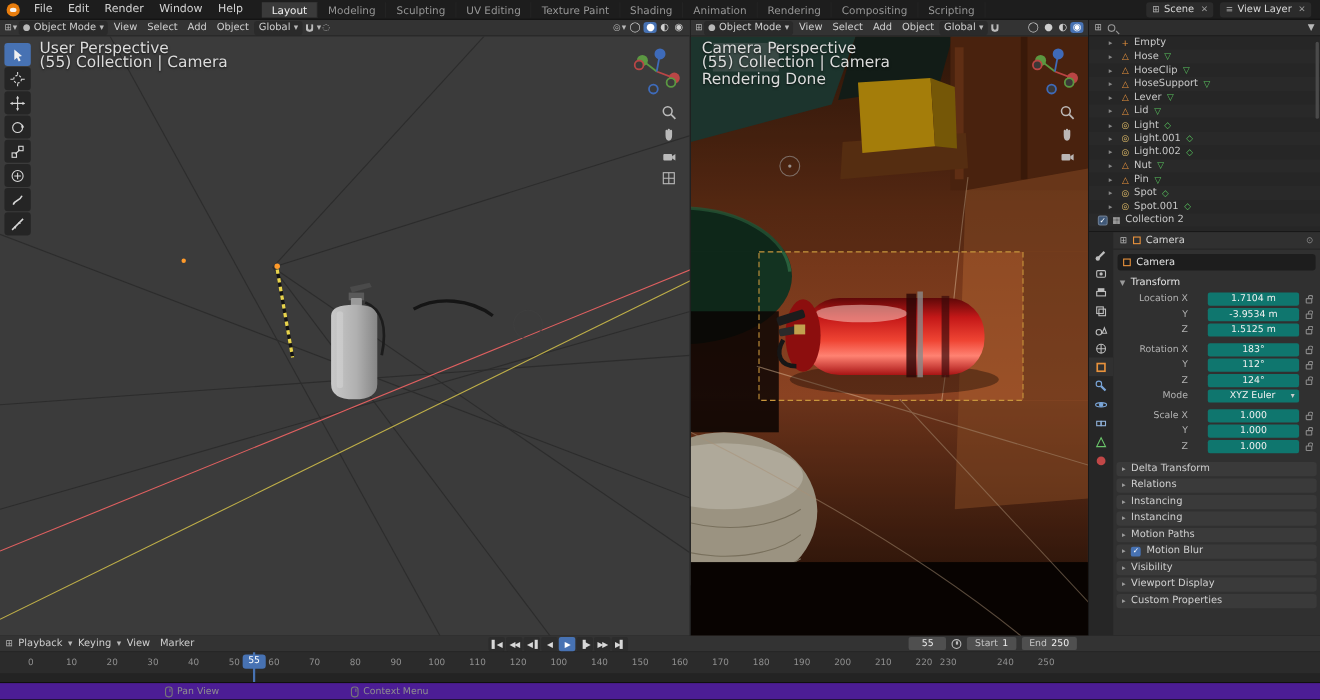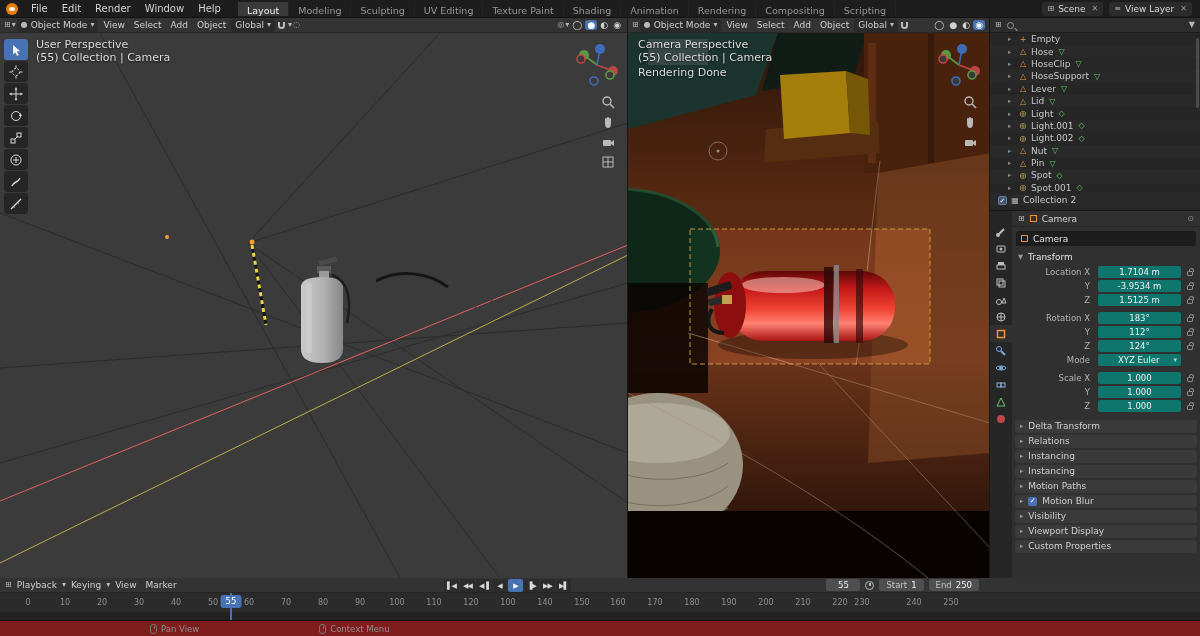--- a/index.html
+++ b/index.html
@@ -25,21 +25,21 @@
   #vp-left{left:0;top:18px;width:628px;height:560px;border-right:1px solid #181818}
   #vp-right{left:628px;top:18px;width:362px;height:560px;border-right:1px solid #181818}
   .vp-header{position:absolute;left:0;top:0;right:0;height:15px;background:#333;display:flex;align-items:center;gap:1px;padding:0 4px;border-bottom:1px solid #272727;font-size:9px;color:#cfcfcf;white-space:nowrap;overflow:hidden;z-index:4}
   .hdr-dd{background:#2a2a2a;border-radius:3px;padding:0 4px;height:13px;display:flex;align-items:center;gap:3px;flex:none}
   .hdr-menu{padding:0 4px;flex:none}
   .hdr-spacer{flex:1}
   .sph{font-size:9px;color:#cfcfcf;padding:0 2px}
   .sph-active{background:#4772b3;border-radius:3px;color:#fff}
   .magnet{width:7px;height:7px;border:2px solid #bbb;border-top:none;border-radius:0 0 5px 5px;margin:0 2px;flex:none}
   .vp-body{position:absolute;left:0;top:15px;right:0;bottom:0;overflow:hidden}
-  .vp-overlay{position:absolute;color:#dcdcdc;font-size:11px;line-height:13px;text-shadow:0 1px 2px rgba(0,0,0,.7);z-index:3}
+  .vp-overlay{position:absolute;color:#dcdcdc;font-size:14px;line-height:13px;text-shadow:0 1px 2px rgba(0,0,0,.7);z-index:3}
   .toolbar{position:absolute;left:4px;top:6px;display:flex;flex-direction:column;gap:1px;z-index:3}
   .tool-btn{width:24px;height:21px;background:rgba(36,36,36,.9);border-radius:3px;display:flex;align-items:center;justify-content:center}
   .tool-btn.active{background:#4772b3}
   .nav-gizmo{position:absolute;right:4px;top:6px;z-index:3;opacity:.95}
   .nav-icons{position:absolute;right:12px;top:62px;display:flex;flex-direction:column;gap:6px;z-index:3;opacity:.9}
 
   
   #outliner{position:absolute;left:990px;top:18px;width:210px;height:192px;background:#262626;overflow:hidden}
   .ol-header{height:15px;background:#2d2d2d;display:flex;align-items:center;gap:5px;padding:0 5px;border-bottom:1px solid #1c1c1c;font-size:9px;color:#bbb}
   .ol-search{width:7px;height:7px;border:1.2px solid #9a9a9a;border-radius:50%;position:relative;flex:none}
@@ -60,21 +60,21 @@
   .ptab.active{background:#303030}
   .pmain{position:absolute;left:22px;top:0;right:0;bottom:0;font-size:9px}
   .pcrumb{height:16px;display:flex;align-items:center;gap:5px;padding:0 6px;border-bottom:1px solid #262626;color:#d4d4d4}
   .obj-ico{width:7px;height:7px;border:1.2px solid #e8923c;flex:none}
   .pin-ico{margin-left:auto;color:#8a8a8a;font-size:8px}
   .pname{margin:4px;height:15px;background:#1d1d1d;border-radius:3px;display:flex;align-items:center;gap:5px;padding:0 5px;color:#e0e0e0}
   .psec-open{display:flex;align-items:center;gap:5px;height:14px;padding:0 6px;color:#e2e2e2}
   .psec-open .arrow,.psec .arrow{font-size:6.5px;color:#9a9a9a}
   .prow{display:flex;align-items:center;height:13px;margin:1px 4px 1px 0}
   .prow.gap{margin-top:5px}
-  .plabel{width:86px;text-align:right;color:#b2b2b2;padding-right:8px;font-size:8.5px;flex:none}
+  .plabel{width:86px;text-align:right;color:#b2b2b2;padding-right:18px;font-size:8.5px;flex:none}
   .pfield{flex:1;height:12px;background:#0f766e;border-radius:2px;color:#f0f0f0;text-align:center;line-height:12px;font-size:8.5px;display:flex;align-items:center;justify-content:center;gap:4px}
   .pfield .dda{font-size:7px;color:#ccc;margin-left:auto;padding-right:4px}
   .pfield .ddv{margin-left:auto;padding-left:10px}
   .plock{width:12px;display:flex;justify-content:center;margin-left:3px;flex:none}
   .lock{width:6px;height:5px;border:1px solid #8a8a8a;border-radius:1px;position:relative;margin-top:3px}
   .lock::before{content:"";position:absolute;top:-4px;left:0.5px;width:3px;height:3px;border:1px solid #8a8a8a;border-bottom:none;border-radius:3px 3px 0 0}
   .psec{display:flex;align-items:center;gap:5px;height:13.5px;margin:1.5px 3px;padding:0 5px;background:#3a3a3a;border-radius:3px;color:#cfcfcf}
   .pcheck{width:9px;height:9px;background:#4772b3;border-radius:2px;color:#fff;font-size:7px;line-height:9px;text-align:center;flex:none}
 
   
@@ -88,21 +88,21 @@
   .tl-field .lbl{color:#c4c4c4}
   .clock-ico{width:9px;height:9px;border:1.2px solid #bbb;border-radius:50%;position:relative;flex:none}
   .clock-ico::after{content:"";position:absolute;left:3px;top:1px;width:1.2px;height:3px;background:#bbb}
   .tl-ruler{position:absolute;left:0;top:15px;right:0;height:19px;background:#2b2b2b}
   .tick{position:absolute;top:5px;transform:translateX(-50%);font-size:8px;color:#8f8f8f}
   .tl-content{position:absolute;left:0;top:34px;right:0;height:8px;background:#232323}
   .playhead-line{position:absolute;left:230px;top:15px;width:2px;height:27px;background:#4772b3;z-index:2}
   .playhead-tag{position:absolute;left:231px;top:17px;transform:translateX(-50%);background:#4772b3;color:#fff;font-size:8.5px;padding:0 5px;height:13px;line-height:13px;border-radius:3px;z-index:3}
 
   
-  #statusbar{position:absolute;left:0;top:620px;width:1200px;height:16px;background:#7f1d1d;border-top:1px solid #101010;display:flex;align-items:center;color:#8f8f8f;font-size:8.5px}
+  #statusbar{position:absolute;left:0;top:620px;width:1200px;height:16px;background:#4c1d95;border-top:1px solid #101010;display:flex;align-items:center;color:#8f8f8f;font-size:8.5px}
   .mouse{width:7px;height:10px;border:1px solid #777;border-radius:3px;position:relative;margin-right:4px;flex:none}
   .mouse::after{content:"";position:absolute;left:2.5px;top:1px;width:1px;height:3px;background:#777}
   .sb-hint{display:flex;align-items:center}
   .sb-right{margin-left:auto;display:flex;gap:12px;padding-right:8px;align-items:center}
 </style>
 </head>
 <body>
 
 <div id="topbar">
   <span class="blogo"></span>

